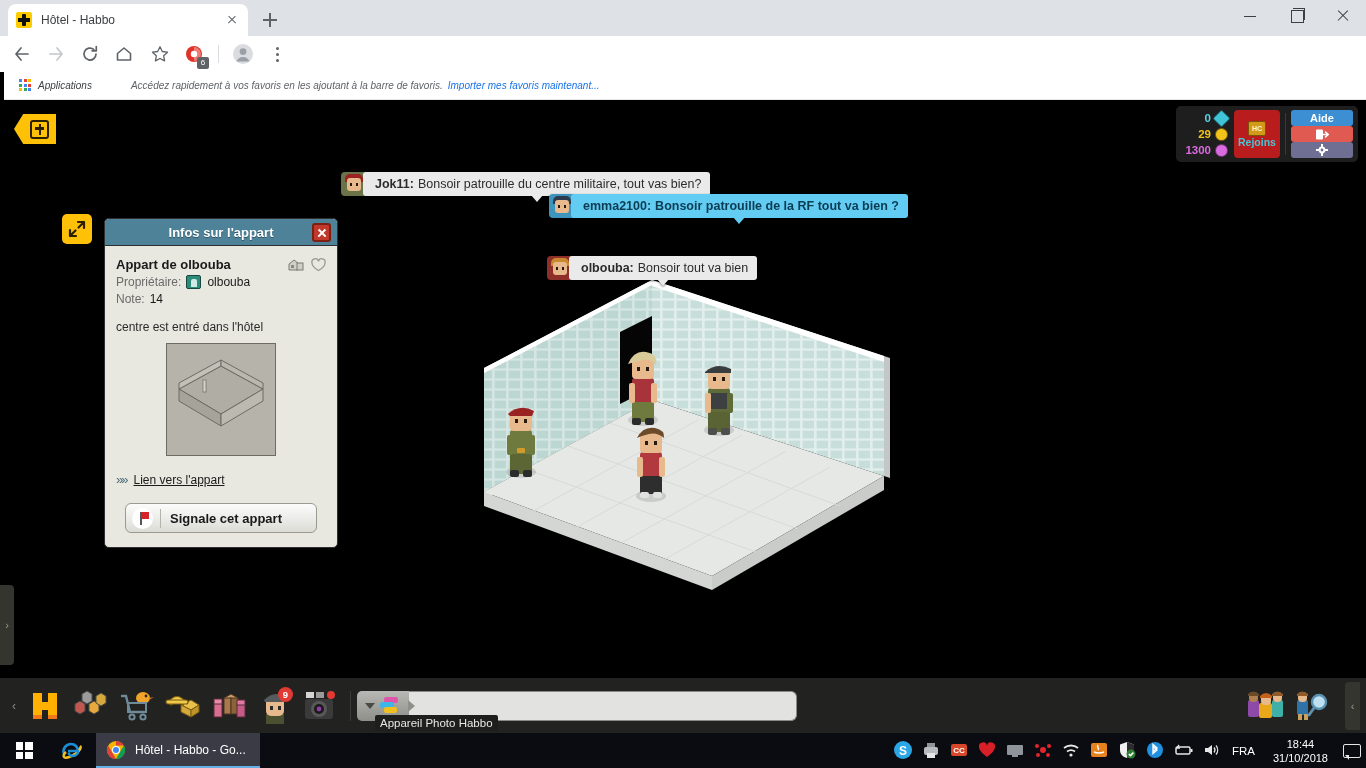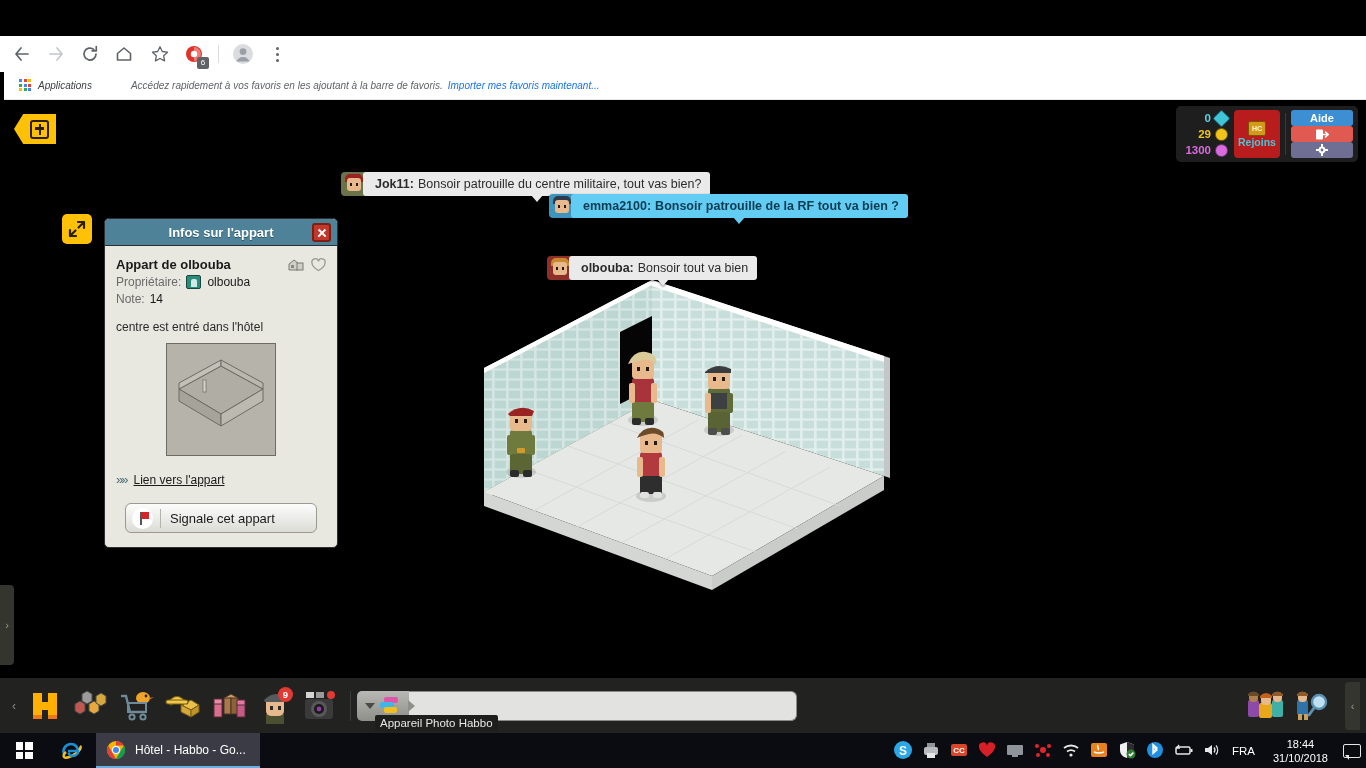--- a/index.html
+++ b/index.html
@@ -218,21 +218,21 @@
     border: 1px solid #9a9a92; border-radius: 6px;
     display: flex; align-items: center; cursor: pointer;
   }
   .flag-ic {
     width: 21px; height: 21px; background: #fff; border-radius: 50%;
     margin-left: 6px; position: relative; flex: 0 0 21px;
   }
   .flag-ic::before { content:""; position:absolute; left:8px; top:4px; width:1.8px; height:13px; background:#555; }
   .flag-ic::after { content:""; position:absolute; left:9px; top:4px; width:8px; height:7px; background:#d8232a; }
   .report-sep { width: 1px; height: 19px; background: #b4b4ac; margin: 0 9px 0 7px; }
-  .report-lbl { font-size: 13px; font-weight: normal; color: #1a1a1a; }
+  .report-lbl { font-size: 13px; font-weight: bold; color: #1a1a1a; }
 
   
   .hud {
     position: absolute; right: 8px; top: 6px; height: 56px;
     background: #1e1e1e; border-radius: 5px; display: flex; align-items: stretch;
     padding: 4px 5px;
   }
   .hud-cur { display: flex; flex-direction: column; justify-content: center; padding: 0 6px 0 4px; }
   .cur-row { display: flex; align-items: center; justify-content: flex-end; height: 16px; font-size: 11.5px; font-weight: bold; }
   .cur-amt { margin-right: 4px; }
@@ -334,20 +334,33 @@
     content: ""; position: absolute; left: 5px; top: 15px;
     border-left: 4px solid transparent; border-right: 0 solid transparent;
     border-top: 5px solid #e6e6e6;
   }
 </style>
 </head>
 <body>
 
 <div id="app">
 
+  <div class="chrome-tabstrip">
+    <div class="tab">
+      <div class="tab-fav"></div>
+      <div class="tab-title">Hôtel - Habbo</div>
+      <div class="tab-close"></div>
+    </div>
+    <div class="tab-new"></div>
+    <div class="win-ctrls">
+      <div class="win-btn win-min"></div>
+      <div class="win-btn win-max"></div>
+      <div class="win-btn win-close"></div>
+    </div>
+  </div>
 
   <div class="chrome-toolbar">
     <div class="nav-ic">
       <svg width="20" height="20" viewBox="0 0 20 20">
           <path d="M16 10H4M9 4l-5 6 5 6" stroke="#5f6368" stroke-width="1.7" fill="none" stroke-linecap="round" stroke-linejoin="round"></path>
         </svg>
     </div>
     <div class="nav-ic">
       <svg width="20" height="20" viewBox="0 0 20 20">
           <path d="M4 10h12M11 4l5 6-5 6" stroke="#c4c7c9" stroke-width="1.7" fill="none" stroke-linecap="round" stroke-linejoin="round"></path>

